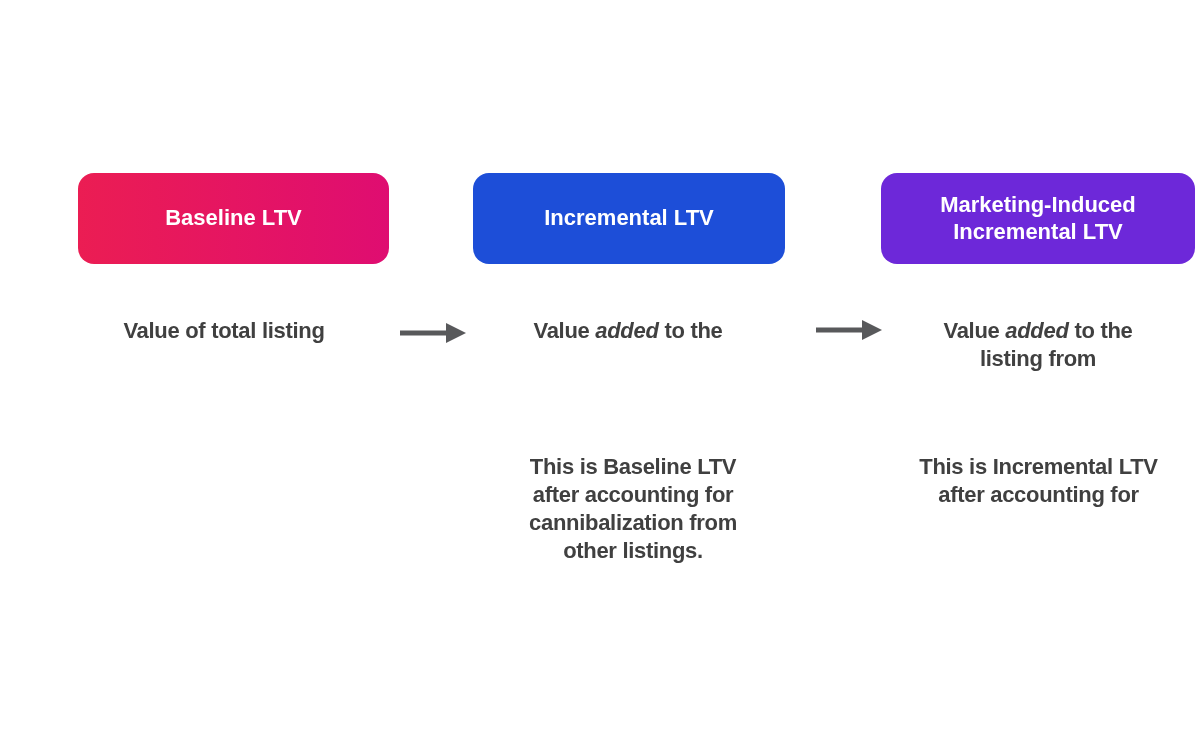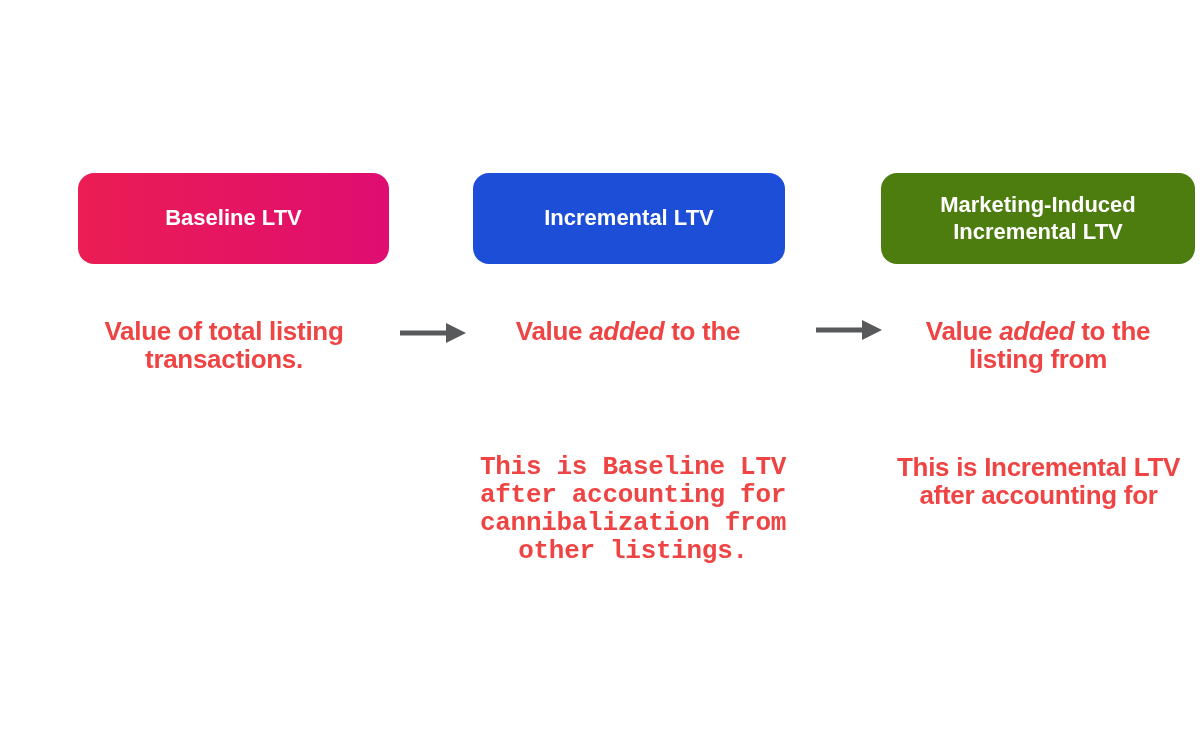--- a/index.html
+++ b/index.html
@@ -27,31 +27,31 @@
     line-height: 1.2;
     padding: 0 22px;
     box-sizing: border-box;
   }
   .pill-baseline    { left: 30px;  width: 311px; }
   .pill-incremental { left: 425px; width: 312px; }
   .pill-marketing   { left: 833px; width: 314px; }
 
   .body-text {
     position: absolute;
-    color: #ef4444;
+    color: #404040;
     font-weight: 700;
-    font-size: 26px;
+    font-size: 22px;
     line-height: 28px;
     text-align: center;
     letter-spacing: -0.3px;
   }
   .desc-1 { left: 31px;  width: 290px; top: 317px; }
   .desc-2 { left: 430px; width: 300px; top: 317px; }
   .desc-3 { left: 840px; width: 300px; top: 317px; }
-  .note-2 { left: 420px; width: 330px; top: 453px; font-family: Liberation Mono, monospace; }
+  .note-2 { left: 420px; width: 330px; top: 453px; }
   .note-3 { left: 823px; width: 335px; top: 453px; }
 
   .arrow {
     position: absolute;
     width: 66px;
     height: 26px;
   }
   .arrow-1 { left: 352px; top: 320px; }
   .arrow-2 { left: 768px; top: 317px; }
 </style>
@@ -59,27 +59,26 @@
 <body>
 
 <div class="canvas">
 
   <div class="pill pill-baseline" style="background: linear-gradient(90deg, rgb(235, 29, 83), rgb(223, 13, 113)); color: rgb(255, 255, 255);">
     <span>Baseline LTV</span>
   </div>
   <div class="pill pill-incremental" style="background: #1d4ed8; color: rgb(255, 255, 255);">
     <span>Incremental LTV</span>
   </div>
-  <div class="pill pill-marketing" style="background: #4d7c0f; color: rgb(255, 255, 255);">
+  <div class="pill pill-marketing" style="background: #6d28d9; color: rgb(255, 255, 255);">
     <span>Marketing-Induced Incremental LTV</span>
   </div>
 
   <div class="body-text desc-1">
       <div><span>Value of total listing</span></div>
-      <div><span>transactions.</span></div>
     </div>
 
   <svg class="arrow arrow-1" viewBox="0 0 66 26" aria-hidden="true">
     <rect x="0" y="10.5" width="47" height="5" fill="#58595B"></rect>
     <polygon points="46,3 66,13 46,23" fill="#58595B"></polygon>
   </svg>
 
   <div class="body-text desc-2">
       <div><span>Value </span><span style="font-style: italic;">added</span><span> to the</span></div>
     </div>

